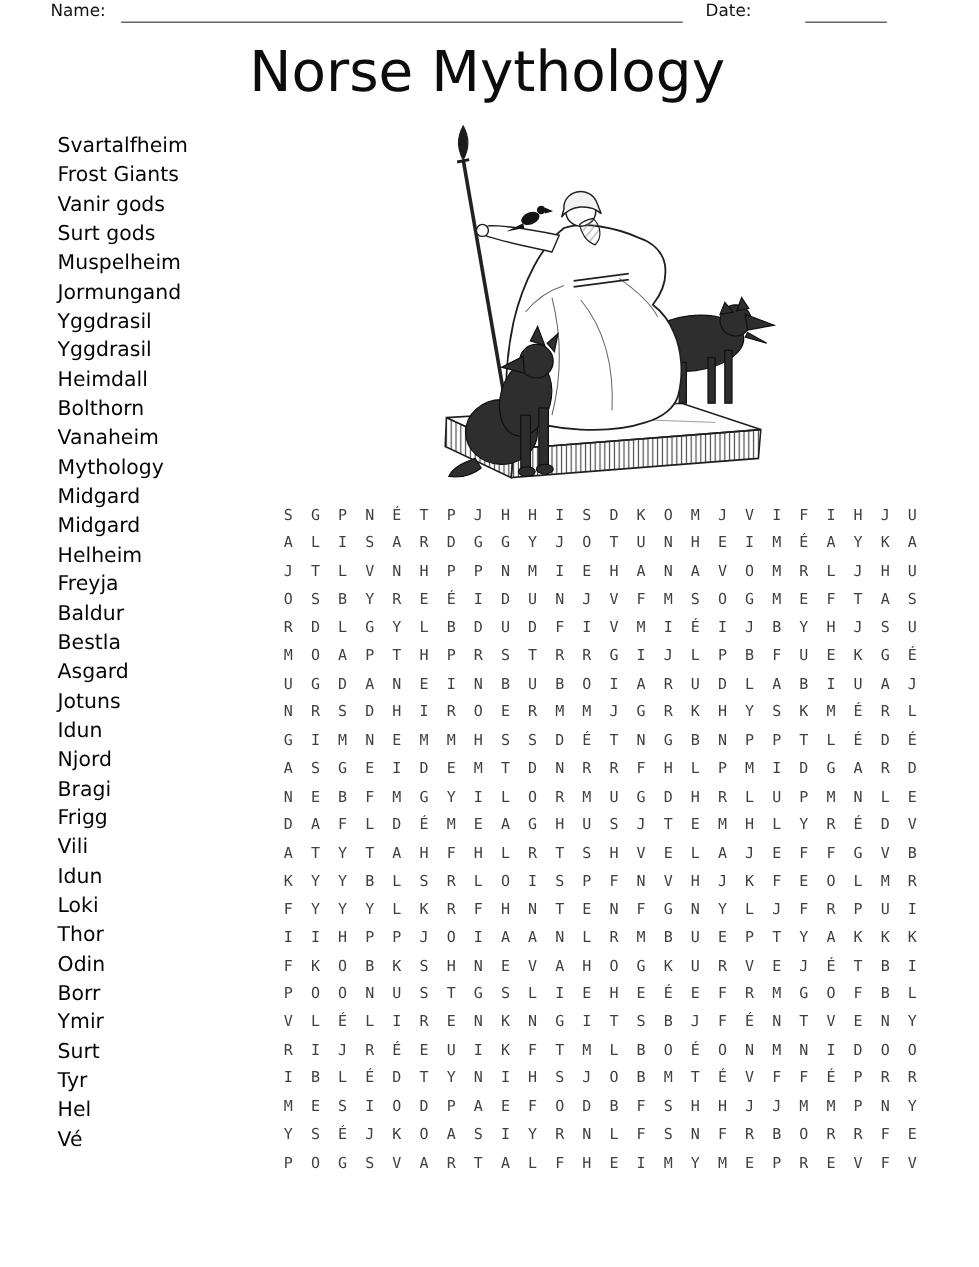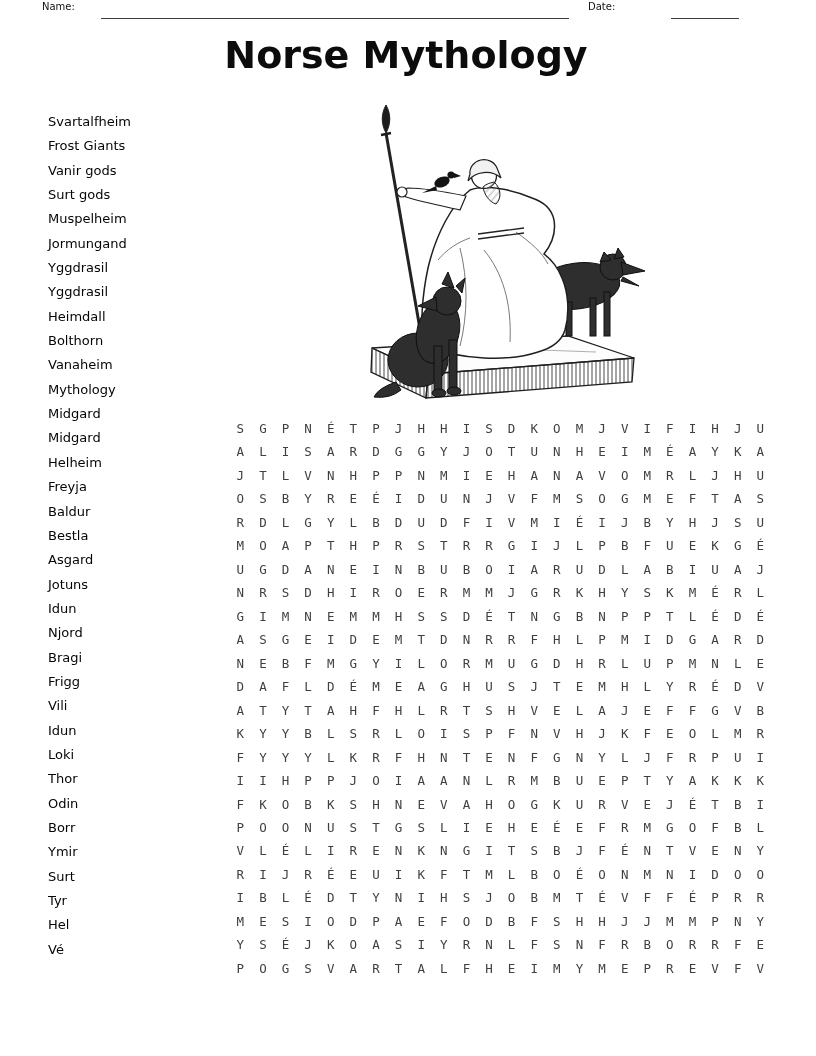--- a/index.html
+++ b/index.html
@@ -1,34 +1,34 @@
 <!DOCTYPE html>
 <html><head>
 <meta charset="utf-8">
 <style>
   html,body{margin:0;padding:0;background:#fff;}
   body{
     width:816px;height:1056px;position:relative;overflow:hidden;
     font-family:"DejaVu Sans","Liberation Sans",sans-serif;color:#000;
   }
   
-  .hdr-label{position:absolute;top:1px;font-size:10px;color:#111;}
+  .hdr-label{position:absolute;top:1px;font-size:14px;color:#111;}
   .name-label{left:42px;}
   .date-label{left:588px;}
   .write-line{position:absolute;top:1px;height:17px;border-bottom:1px solid #3d3d3d;}
   .name-line{left:101px;width:468px;}
   .date-line{left:671px;width:68px;}
   
   .title{
     position:absolute;top:33px;left:0;width:812px;text-align:center;
-    font-size:38px;font-weight:700;color:#0c0c0c;letter-spacing:0px;
+    font-size:47px;font-weight:400;color:#0c0c0c;letter-spacing:0px;
   }
   
   .word-list{position:absolute;left:48px;top:110px;}
-  .word{font-size:13px;line-height:24.35px;color:#050505;white-space:nowrap;}
+  .word{font-size:17px;line-height:24.35px;color:#050505;white-space:nowrap;}
   
   .illus{position:absolute;left:366px;top:100px;width:282px;height:304px;}
   
   .grid{position:absolute;left:229px;top:417px;}
   .grid-row{display:flex;height:23.48px;}
   .grid-letter{
     flex:0 0 22.61px;width:22.61px;text-align:center;
     font-family:"DejaVu Sans Mono","Liberation Mono",monospace;
     font-size:12.5px;line-height:23.48px;color:#3f3f3f;
   }

